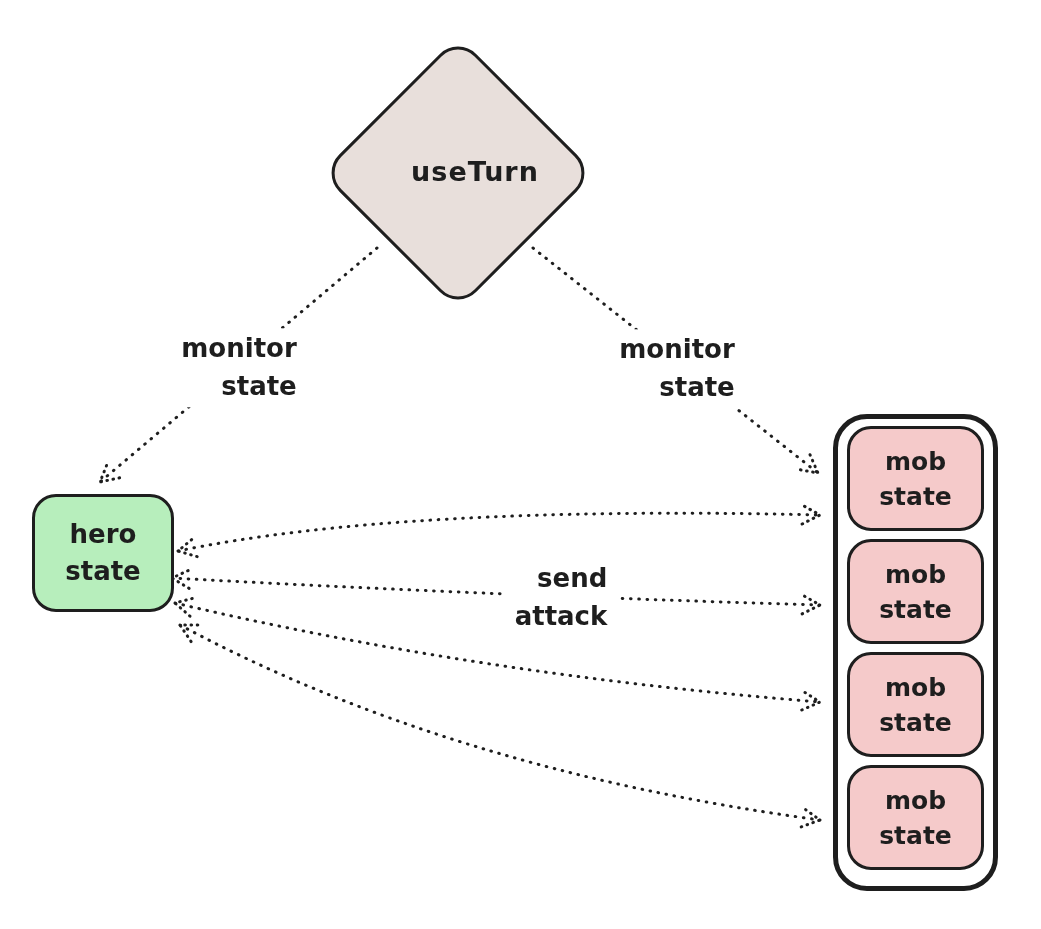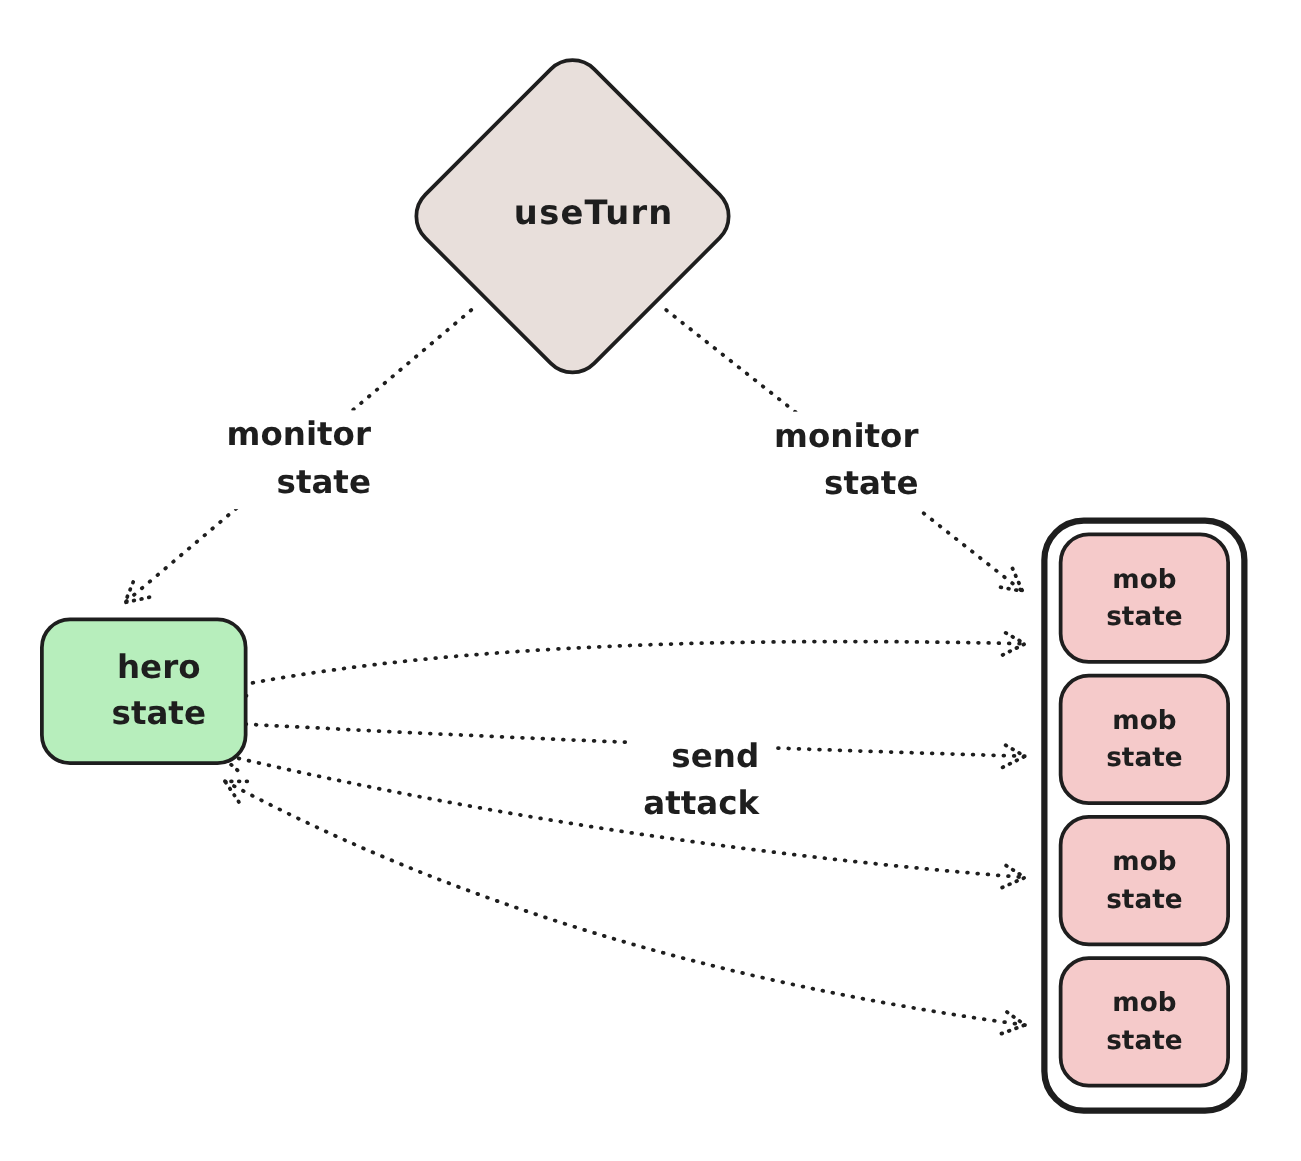--- a/index.html
+++ b/index.html
@@ -31,45 +31,45 @@
     background:var(--diamond);border:3.5px solid var(--stroke);
     border-radius:26px;transform:rotate(45deg);
   }
   .diamond-label{
     position:absolute;left:455px;top:171px;transform:translate(-50%,-50%);
     font-size:27px;font-weight:bold;letter-spacing:1px;margin-left:20px;
   }
   .hero{
     position:absolute;left:32px;top:494px;width:136px;height:112px;
     background:var(--hero);border:3.5px solid var(--stroke);border-radius:24px;
-    display:flex;align-items:center;justify-content:center;padding-left:24px;
+    display:flex;align-items:center;justify-content:center;
   }
   .mob-container{
     position:absolute;left:833px;top:414px;width:165px;height:477px;
     background:#fff;border:5px solid var(--stroke);border-radius:34px;
     box-sizing:border-box;
   }
   .mob{
     position:absolute;left:9px;width:137px;height:105px;
     background:var(--mob);border:3.5px solid var(--stroke);border-radius:24px;
     box-sizing:border-box;
     display:flex;align-items:center;justify-content:center;
   }
-  .mob .node-label{font-size:21px;line-height:1.4;}
+  .mob .node-label{font-size:25px;line-height:1.4;}
   .mob-1{top:7px;}.mob-2{top:120px;}.mob-3{top:233px;}.mob-4{top:346px;}
 
   .edge-label{
     position:absolute;transform:translate(-50%,-50%);
     background:var(--bg);padding:2px 10px;
     white-space:pre-line;text-align:right;
     font-size:26px;font-weight:bold;line-height:1.45;color:var(--text);
   }
   .edge-label.monitor-left{left:239px;top:368px;}
   .edge-label.monitor-right{left:677px;top:369px;}
-  .edge-label.send-attack{left:561px;top:598px;margin-top:27px;}
+  .edge-label.send-attack{left:561px;top:598px;}
 </style>
 </head>
 <body>
 
 <div class="canvas">
 
   <svg class="edges" viewBox="0 0 1041 929" aria-hidden="true">
 
     <path class="line" d="M 377 248 L 100 482"></path>
     <path class="wing" d="M 119.6 477.8 L 100 482 L 107.4 463.4"></path>

